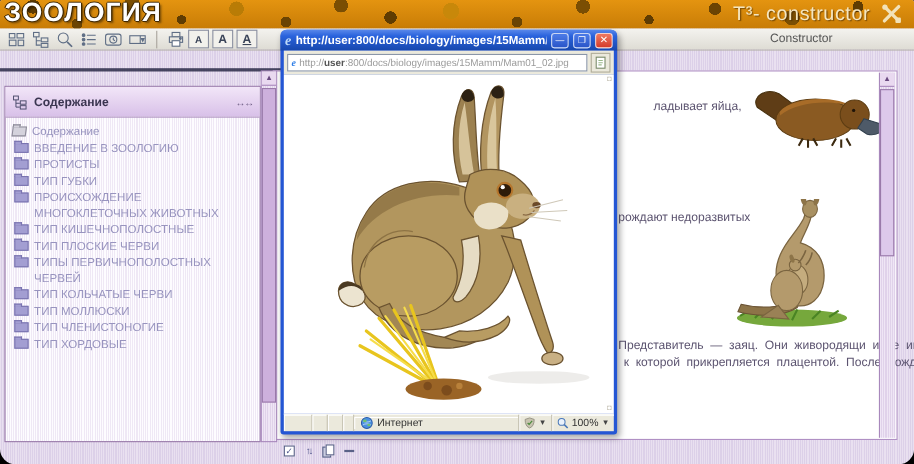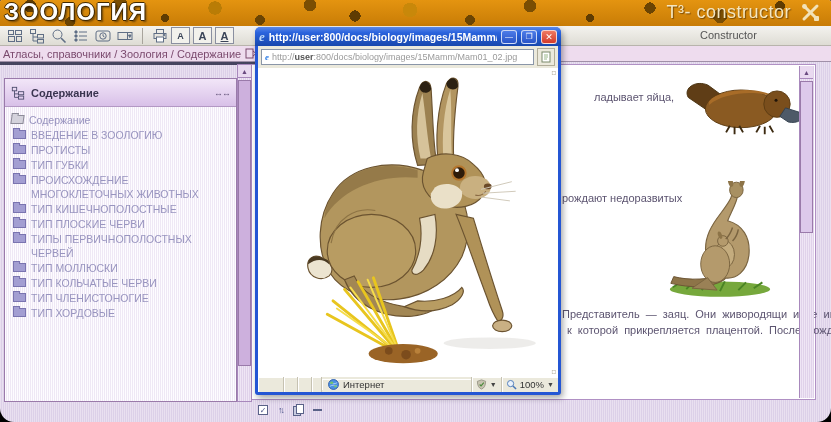--- a/index.html
+++ b/index.html
@@ -201,30 +201,20 @@
         <rect x="4.5" y="9" width="7" height="5" fill="#fff"></rect>
         <circle cx="12" cy="7" r=".8" fill="#5f6e85"></circle>
       </svg>
     </div>
     <div class="tbtn boxed">A</div>
     <div class="tbtn boxed mid">A</div>
     <div class="tbtn boxed und">A</div>
     <div class="constructor-label">Constructor</div>
   </div>
 
-  <div class="breadcrumb">
-    <span>Атласы, справочники / Зоология  / Содержание</span>
-    <span class="crumb-pageic">
-      <svg width="12" height="11" viewBox="0 0 12 11" stroke="#7b4a6e" fill="none">
-        <rect x="1" y="1" width="7" height="9"></rect>
-          <path d="M8,3 L11,5.5 L8,8"></path>
-      </svg>
-    </span>
-    <span class="crumb-back">◄</span>
-  </div>
   <div class="darkline"></div>
 
   <div class="content-panel">
     <div class="frag" style="left:313px;top:26px;padding-left:32px;">ладывает яйца,</div>
     <div class="frag" style="left:313px;top:127px;">рождают  недоразвитых</div>
     <div class="frag j" style="left:313px;top:243px;">Представитель — заяц. Они живородящи и не имеют</div>
     <div class="frag j" style="left:318px;top:259px;">к которой прикрепляется плацентой. После рождения</div>
 
     <div class="platypus">
       <svg width="126" height="66" viewBox="0 0 130 70">
@@ -302,25 +292,25 @@
       <li class="children">
           <span class="fold"></span>
           <span>ТИП ПЛОСКИЕ ЧЕРВИ</span>
         </li>
       <li class="children">
           <span class="fold"></span>
           <span>ТИПЫ ПЕРВИЧНОПОЛОСТНЫХ ЧЕРВЕЙ</span>
         </li>
       <li class="children">
           <span class="fold"></span>
+          <span>ТИП КОЛЬЧАТЫЕ ЧЕРВИ</span>
+        </li>
+      <li class="children">
+          <span class="fold"></span>
           <span>ТИП МОЛЛЮСКИ</span>
-        </li>
-      <li class="children">
-          <span class="fold"></span>
-          <span>ТИП КОЛЬЧАТЫЕ ЧЕРВИ</span>
         </li>
       <li class="children">
           <span class="fold"></span>
           <span>ТИП ЧЛЕНИСТОНОГИЕ</span>
         </li>
       <li class="children">
           <span class="fold"></span>
           <span>ТИП ХОРДОВЫЕ</span>
         </li>
     </ul>

